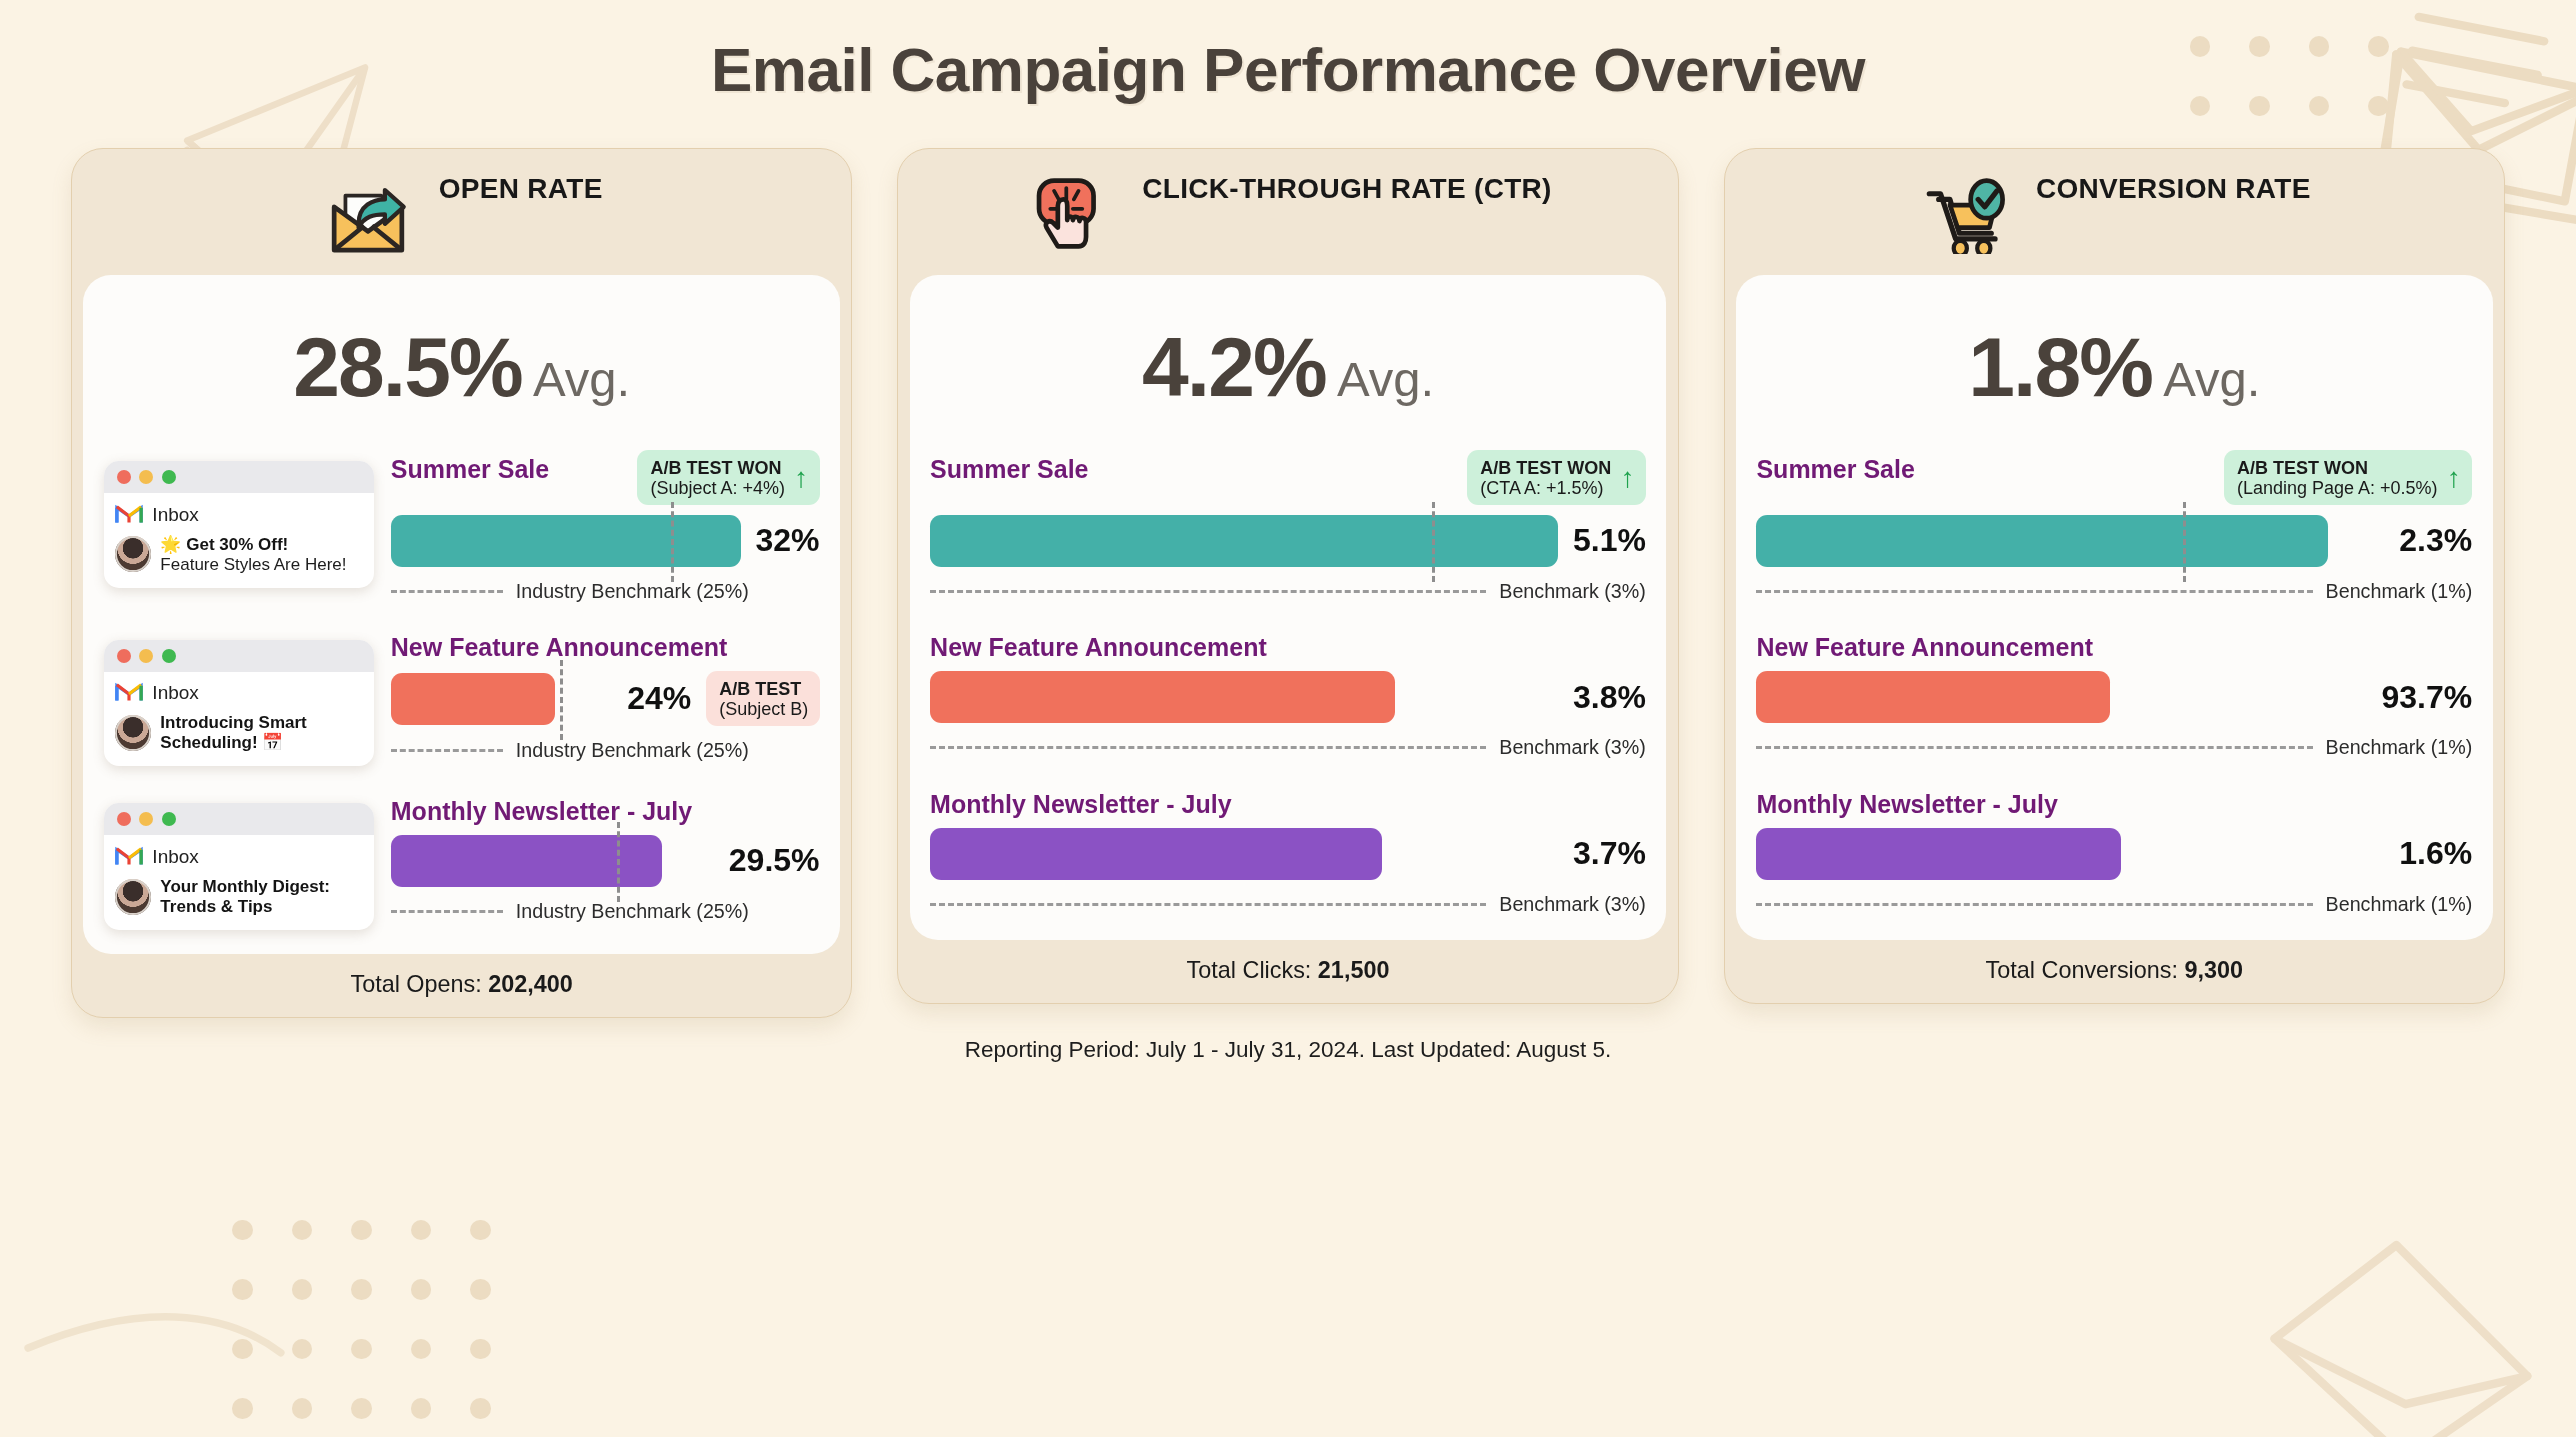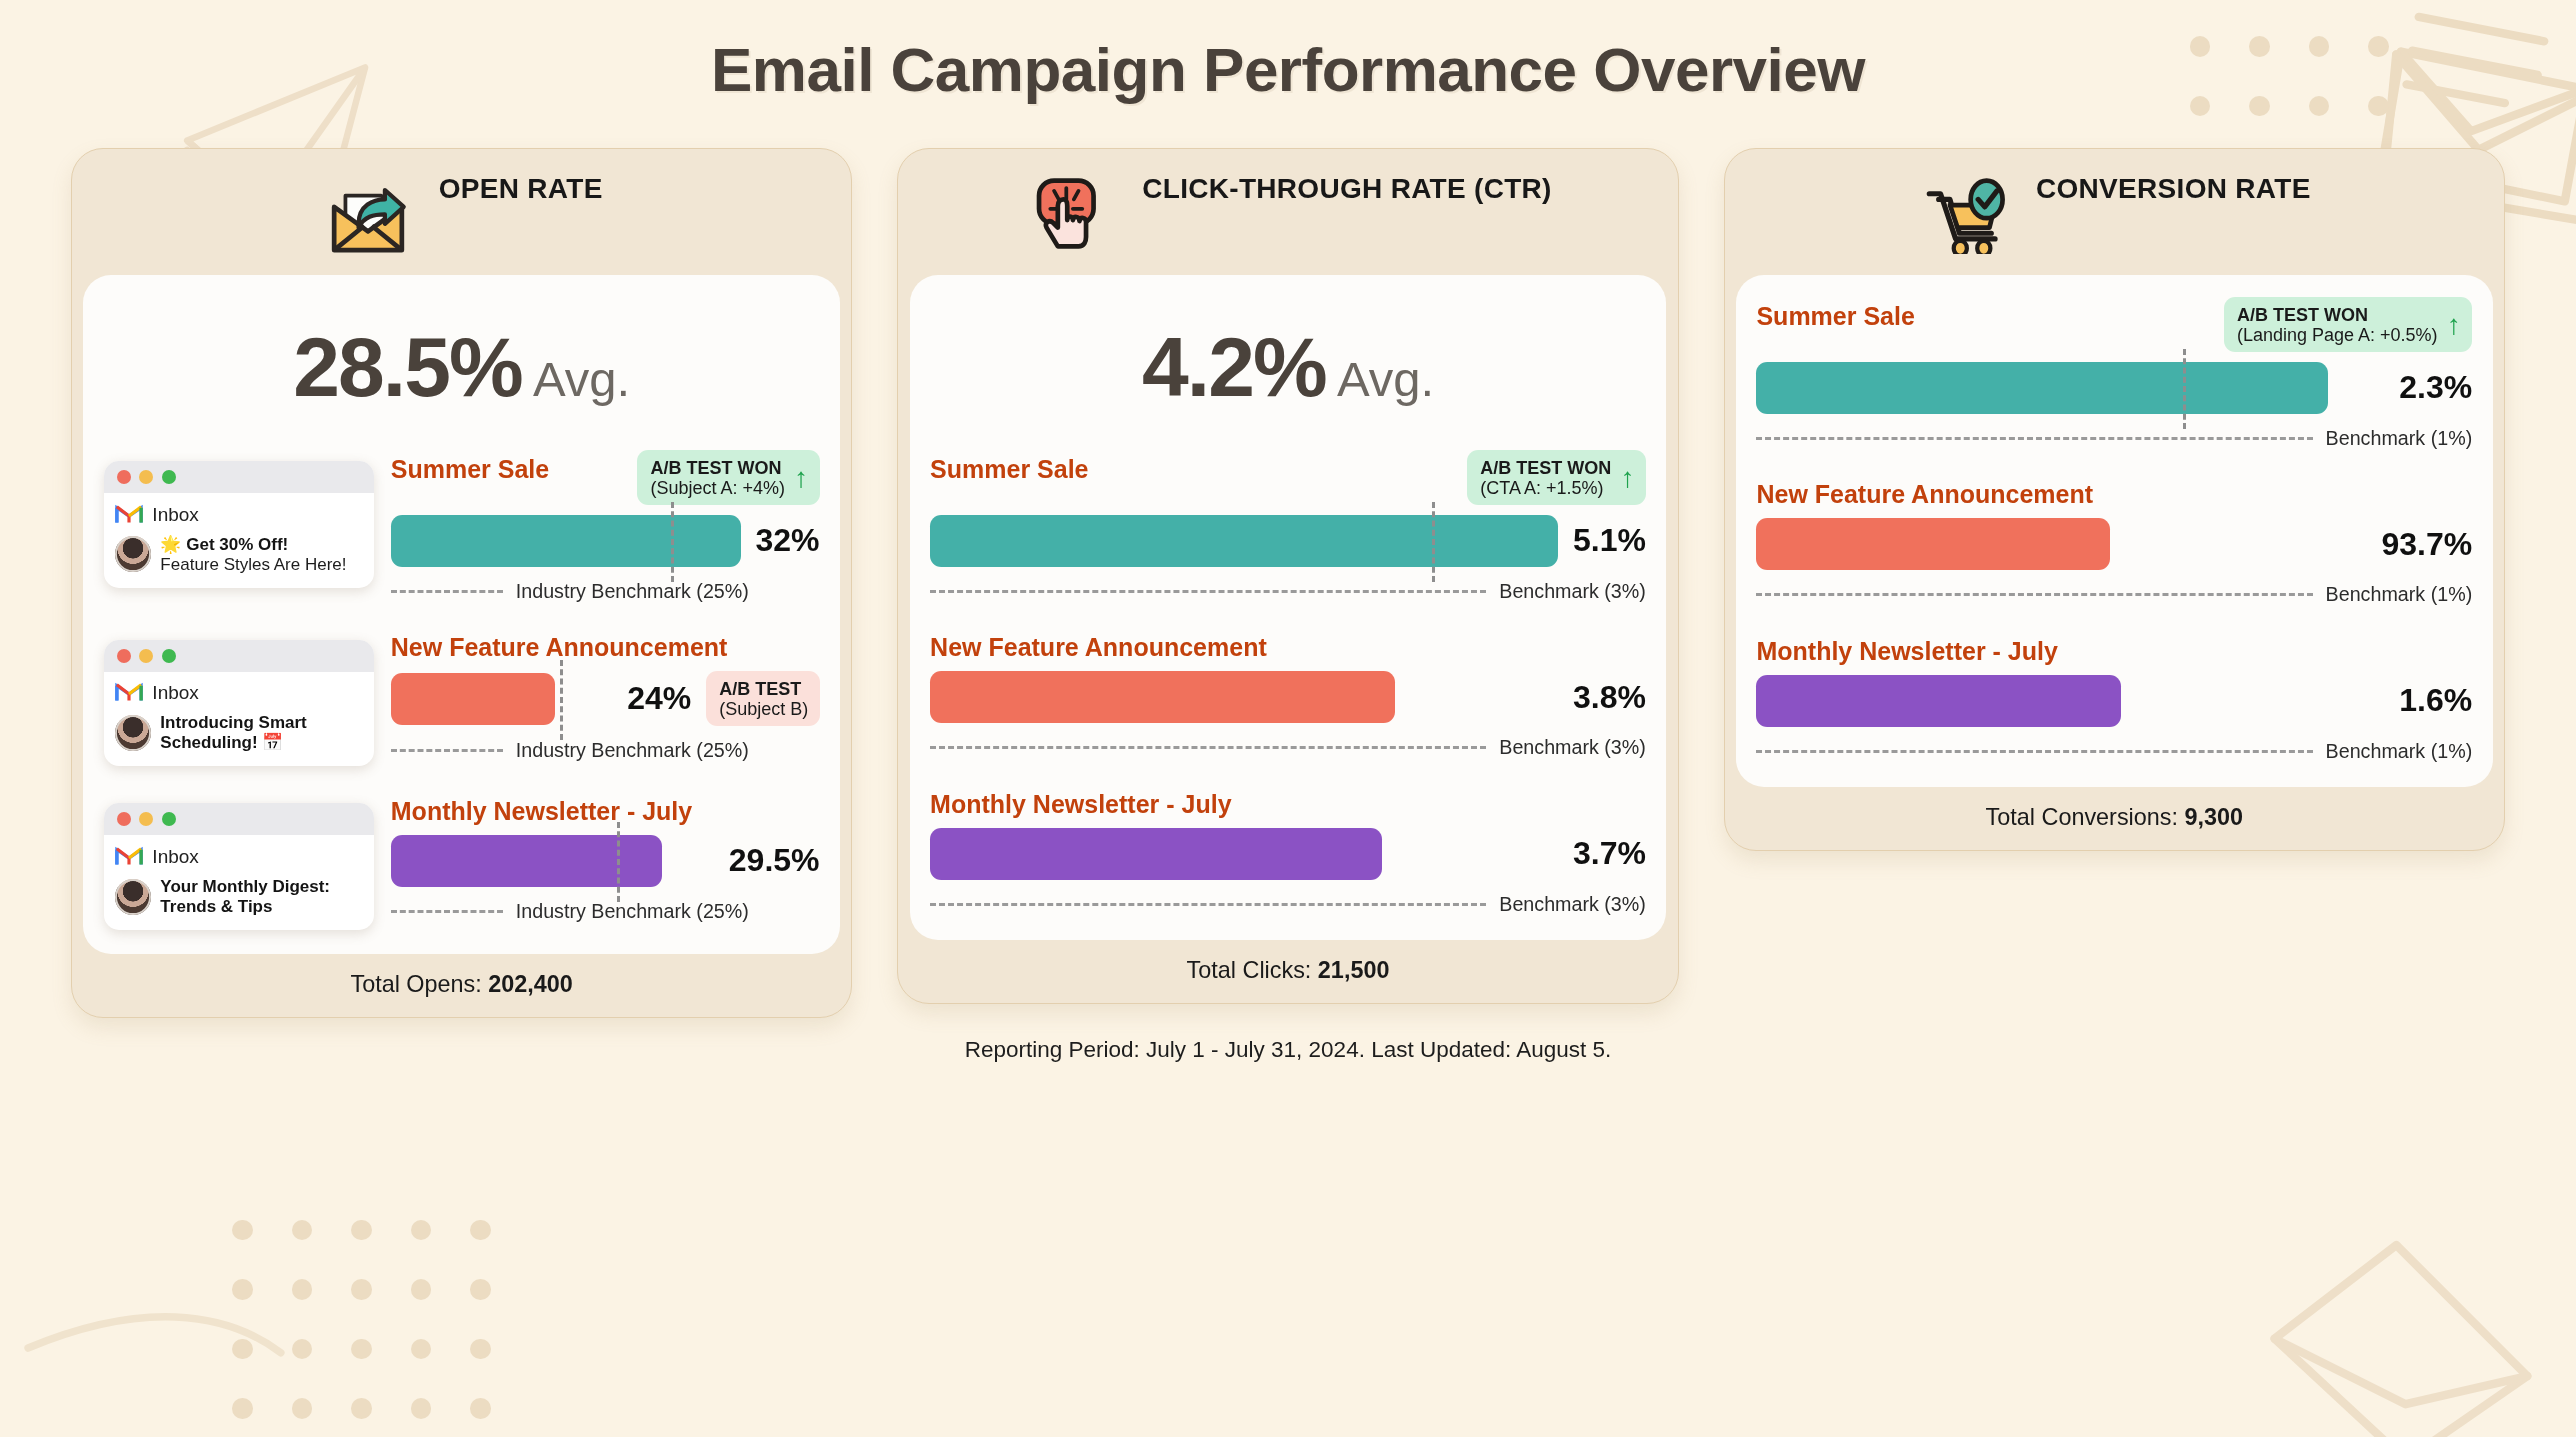--- a/index.html
+++ b/index.html
@@ -128,21 +128,21 @@
     box-shadow: inset 0 0 0 1.9px #d9d2cb;
     margin-top: 1.9px;
   }
   .msg { min-width: 0; }
   .msg-sub { font-size: 17px; font-weight: bold; color: #141414; line-height: 1.18; }
   .msg-pre { font-size: 17px; color: #1d1d1d; line-height: 1.18; }
 
   
   .metric { flex: 1; min-width: 0; position: relative; padding-top: 1.9px; }
   .metric-head { display: flex; align-items: flex-start; justify-content: space-between; gap: 11.2px; }
-  .metric-name { font-size: 25px; font-weight: bold; color: #c2410c; line-height: 1.1; padding-top: 5.6px; }
+  .metric-name { font-size: 25px; font-weight: bold; color: #701a75; line-height: 1.1; padding-top: 5.6px; }
 
   .badge {
     border-radius: 11.2px;
     padding: 7.5px 11.2px 7.5px 13px;
     display: flex; align-items: center; gap: 9.4px;
     white-space: nowrap;
     flex: 0 0 auto;
   }
   .badge.won { background: #cdf0da; }
   .badge.plain { background: #fbe0da; }
@@ -582,20 +582,23 @@
           <ellipse cx="45" cy="80" rx="7" ry="8" fill="#f7c15c" stroke="#1f1b18" stroke-width="4.5"></ellipse>
           <ellipse cx="70" cy="80" rx="7" ry="8" fill="#f7c15c" stroke="#1f1b18" stroke-width="4.5"></ellipse>
           <ellipse cx="73" cy="28" rx="17" ry="20" fill="#4fb5a5" stroke="#1f1b18" stroke-width="5"></ellipse>
           <path d="M64 28 L71 36 L84 19" fill="none" stroke="#1f1b18" stroke-width="5.5" stroke-linecap="round" stroke-linejoin="round"></path>
         </svg>
       </span>
       <span class="head-title">CONVERSION RATE</span>
     </div>
 
     <div class="card-body">
+      <div class="avg-line">
+        <span class="avg-num">1.8%</span><span class="avg-word">Avg.</span>
+      </div>
 
       <div class="rows">
 
         <div class="row">
           <div class="metric">
             <div class="metric-head">
               <span class="metric-name">Summer Sale</span>
               <span class="badge won">
                 <span class="badge-txt">
                   <span class="badge-t1">A/B TEST WON</span><br>

